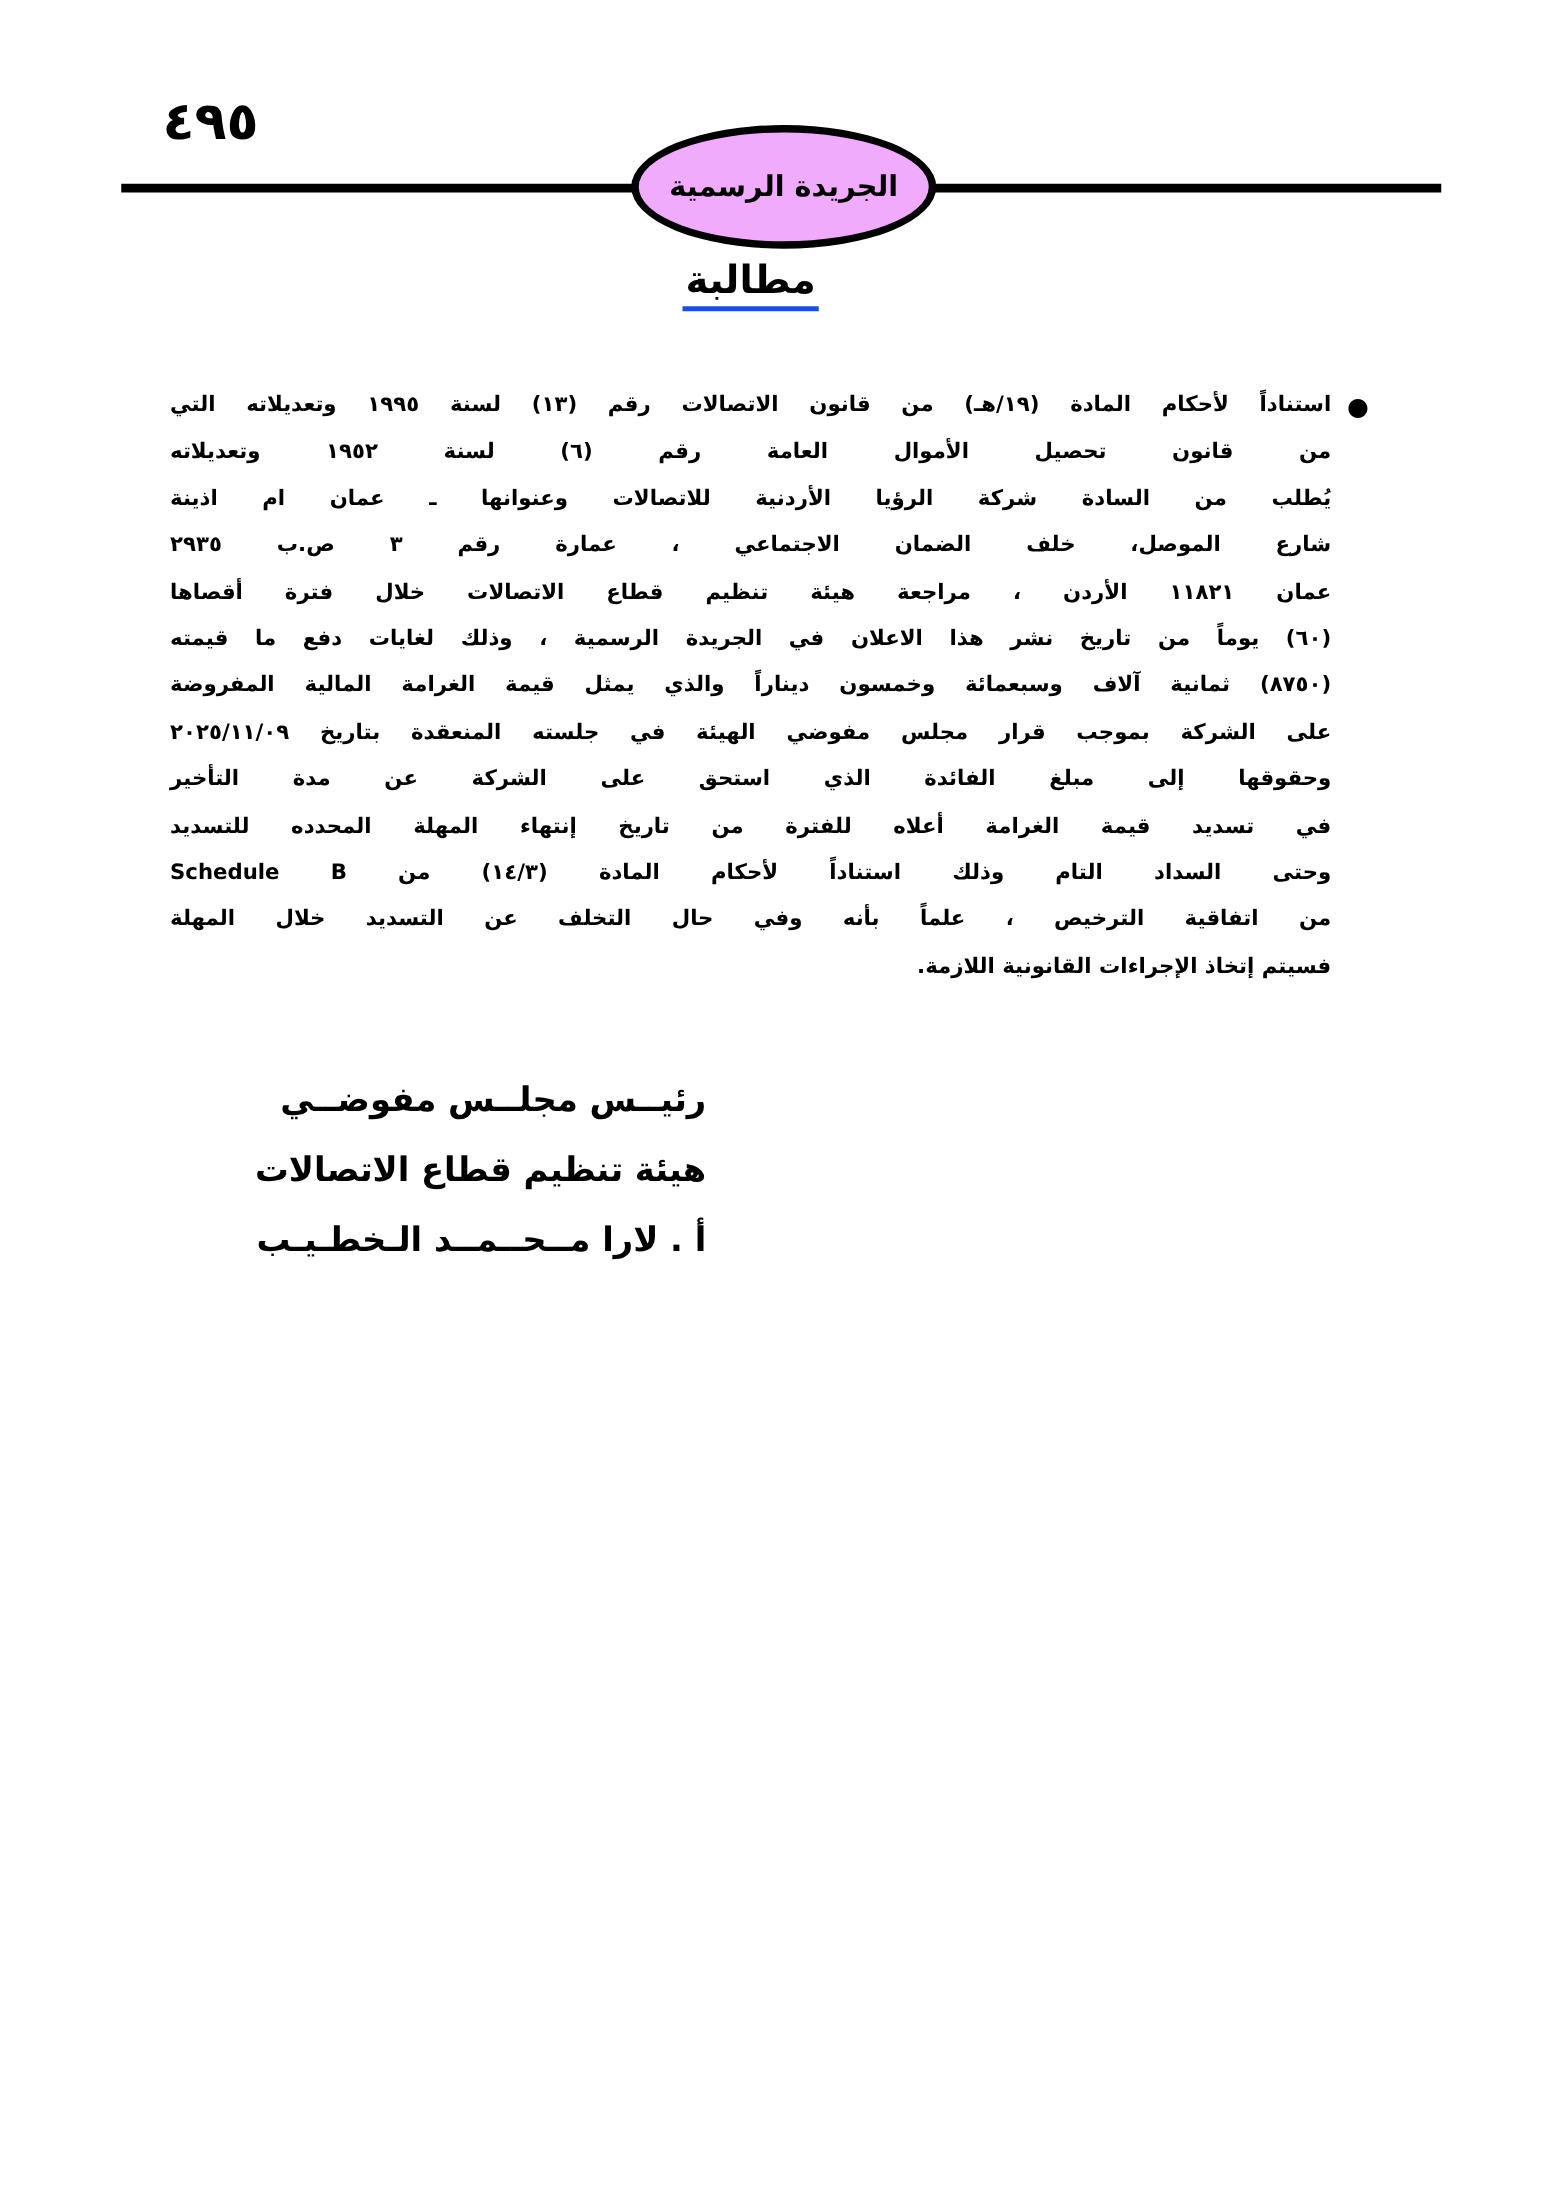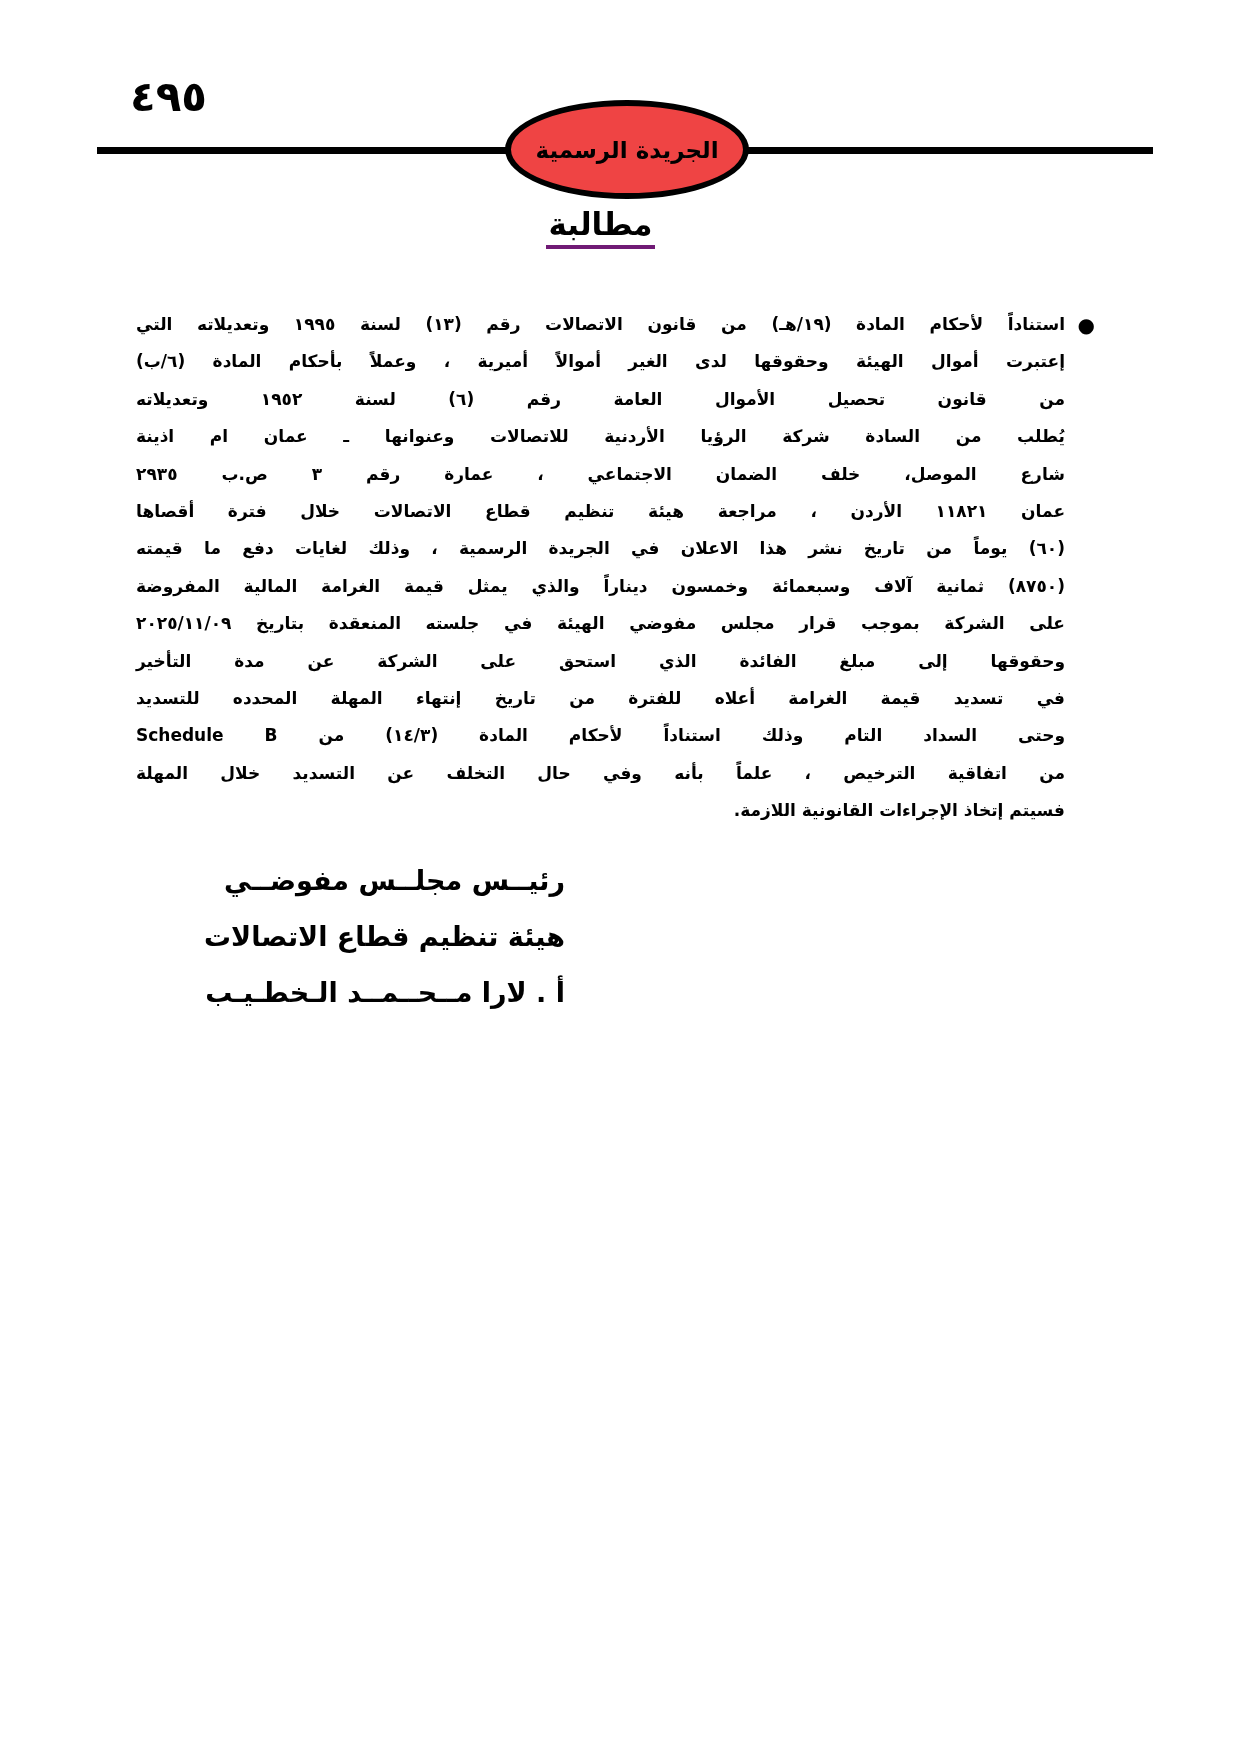--- a/index.html
+++ b/index.html
@@ -31,21 +31,21 @@
     width: 1056px;
     height: 7px;
     background: #000000;
   }
   .gazette-seal {
     position: absolute;
     left: 505px;
     top: 100px;
     width: 244px;
     height: 99px;
-    background: #ef4444;
+    background: #f0abfc;
     border: 6px solid #000000;
     border-radius: 50%;
     box-sizing: border-box;
     display: flex;
     align-items: center;
     justify-content: center;
     z-index: 2;
   }
   .gazette-seal span {
     font-size: 23px;
@@ -59,21 +59,21 @@
     position: absolute;
     left: 136px;
     top: 206px;
     width: 929px;
     text-align: center;
   }
   .doc-title {
     display: inline-block;
     font-size: 31px;
     font-weight: bold;
-    border-bottom: 4px solid #701a75;
+    border-bottom: 4px solid #1d4ed8;
     padding: 0 2px 3px 2px;
     direction: rtl;
   }
 
   
   .bullet {
     position: absolute;
     top: 315px;
     right: 146px;
     font-size: 20px;
@@ -133,21 +133,20 @@
   </div>
 
   <div class="title-wrap">
     <span class="doc-title">مطالبة</span>
   </div>
 
   <span class="bullet">●</span>
 
   <div class="paragraph" dir="rtl">
     <div class="pline">استناداً لأحكام المادة (١٩/هـ) من قانون الاتصالات رقم (١٣) لسنة ١٩٩٥ وتعديلاته التي</div>
-    <div class="pline">إعتبرت أموال الهيئة وحقوقها لدى الغير أموالاً أميرية ، وعملاً بأحكام المادة (٦/ب)</div>
     <div class="pline">من قانون تحصيل الأموال العامة رقم (٦) لسنة ١٩٥٢ وتعديلاته</div>
     <div class="pline">يُطلب من السادة شركة الرؤيا الأردنية للاتصالات وعنوانها ـ عمان ام اذينة</div>
     <div class="pline">شارع الموصل، خلف الضمان الاجتماعي ، عمارة رقم ٣ ص.ب ٢٩٣٥</div>
     <div class="pline">عمان ١١٨٢١ الأردن ، مراجعة هيئة تنظيم قطاع الاتصالات خلال فترة أقصاها</div>
     <div class="pline">(٦٠) يوماً من تاريخ نشر هذا الاعلان في الجريدة الرسمية ، وذلك لغايات دفع ما قيمته</div>
     <div class="pline">(٨٧٥٠) ثمانية آلاف وسبعمائة وخمسون ديناراً والذي يمثل قيمة الغرامة المالية المفروضة</div>
     <div class="pline">على الشركة بموجب قرار مجلس مفوضي الهيئة في جلسته المنعقدة بتاريخ ٢٠٢٥/١١/٠٩</div>
     <div class="pline">وحقوقها إلى مبلغ الفائدة الذي استحق على الشركة عن مدة التأخير</div>
     <div class="pline">في تسديد قيمة الغرامة أعلاه للفترة من تاريخ إنتهاء المهلة المحدده للتسديد</div>
     <div class="pline">وحتى السداد التام وذلك استناداً لأحكام المادة (١٤/٣) من Schedule B</div>

